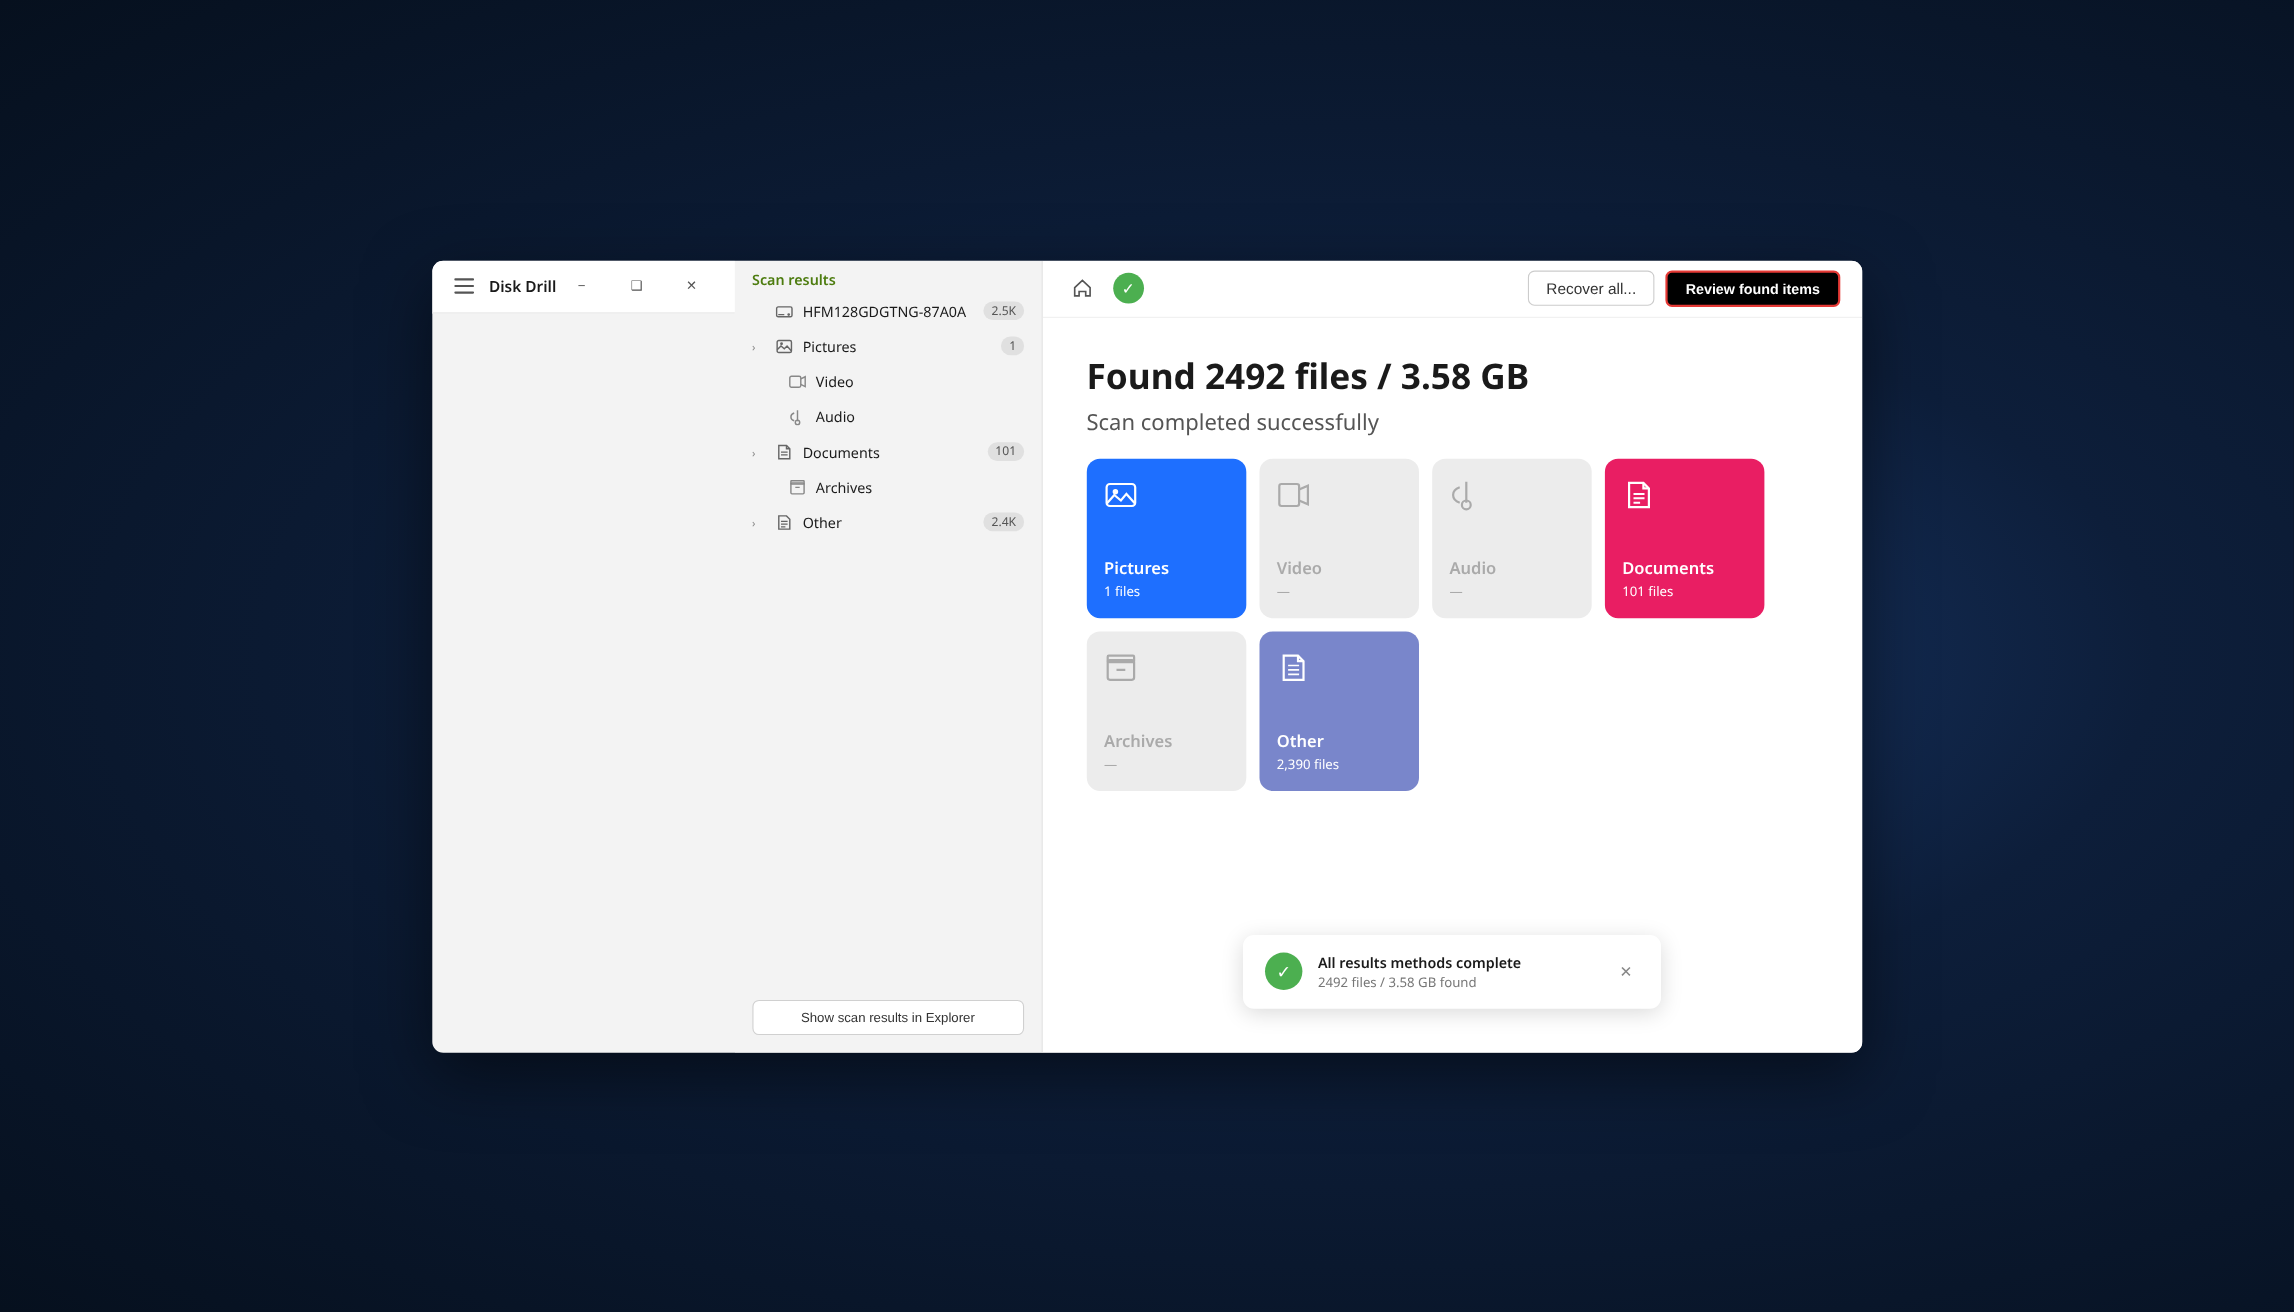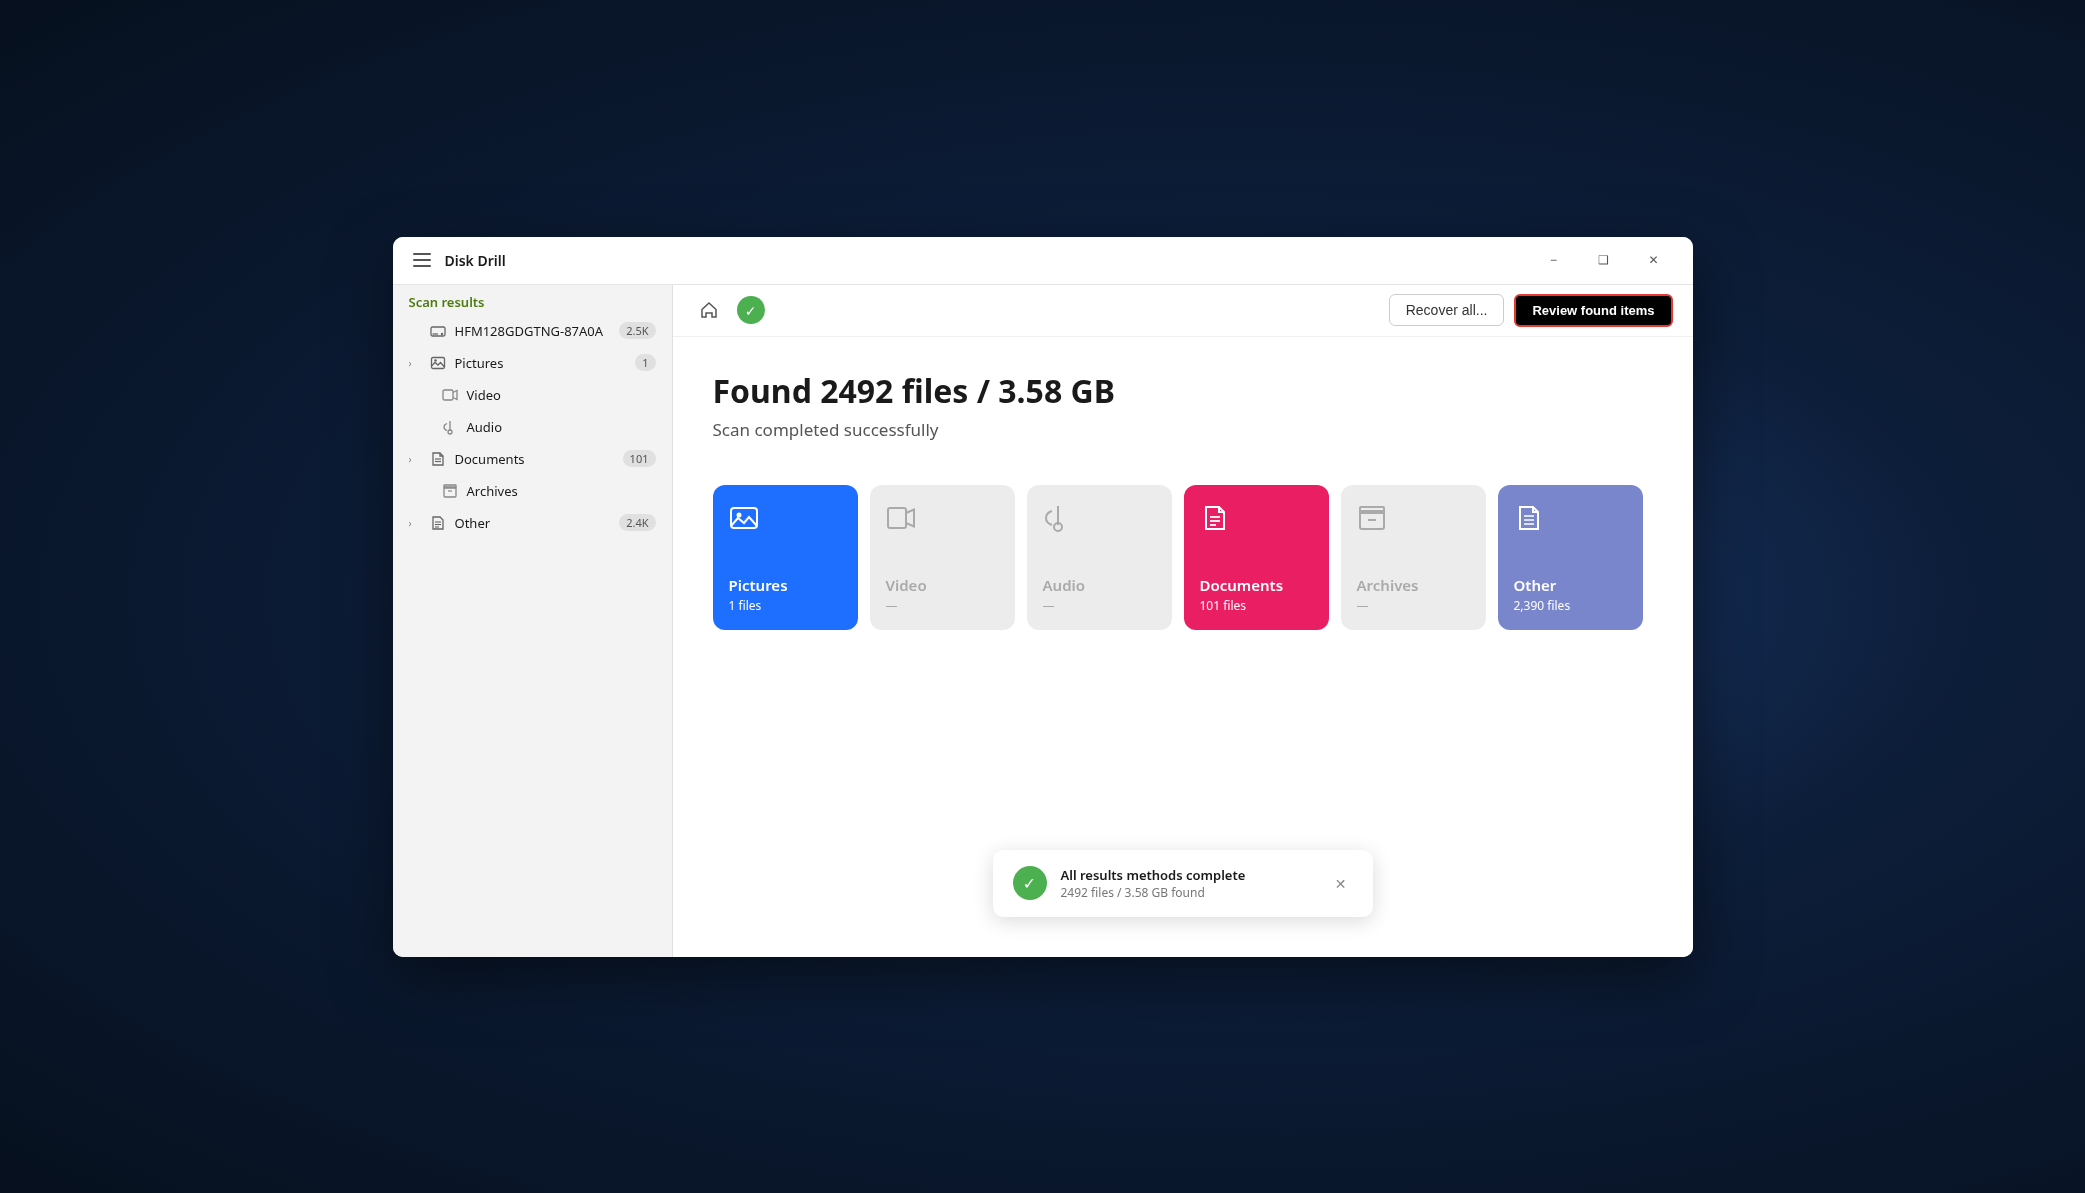--- a/index.html
+++ b/index.html
@@ -12,21 +12,21 @@
       font-family: 'Segoe UI', system-ui, sans-serif;
       background-image: radial-gradient(ellipse at 60% 50%, #1a3a6e 0%, #0d1e3a 40%, #06101e 100%);
     }
     .window {
       width: 1300px;
       height: 720px;
       background: #f3f3f3;
       border-radius: 10px;
       overflow: hidden;
       display: flex;
-      flex-direction: column;
+      flex-direction: row;
       box-shadow: 0 20px 60px rgba(0,0,0,0.5);
     }
     
     .title-bar {
       height: 48px;
       background: #fff;
       display: flex;
       align-items: center;
       padding: 0 16px;
       border-bottom: 1px solid #e5e5e5;
@@ -245,23 +245,23 @@
       overflow-y: auto;
       position: relative;
     }
     .found-title {
       font-size: 32px;
       font-weight: 700;
       color: #1a1a1a;
       margin-bottom: 6px;
     }
     .found-subtitle {
-      font-size: 17px;
+      font-size: 20px;
       color: #555;
-      margin-bottom: 44px;
+      margin-bottom: 20px;
     }
 
     
     .cards-grid {
       display: flex;
       gap: 12px;
       flex-wrap: wrap;
     }
     .card {
       width: 145px;
@@ -480,20 +480,23 @@
             <path d="M3 2 H10 L13 5 V14 H3 Z" stroke="#666" stroke-width="1.3"></path>
             <line x1="5" y1="7" x2="11" y2="7" stroke="#666" stroke-width="1.1"></line>
             <line x1="5" y1="9.5" x2="11" y2="9.5" stroke="#666" stroke-width="1.1"></line>
             <line x1="5" y1="12" x2="9" y2="12" stroke="#666" stroke-width="1.1"></line>
           </svg>
         </span>
         <span class="sidebar-item-label">Other</span>
         <span class="sidebar-item-badge">2.4K</span>
       </div>
 
+      <div class="sidebar-bottom">
+        <button class="show-explorer-btn">Show scan results in Explorer</button>
+      </div>
     </div>
 
     <div class="content">
 
       <div class="content-header">
         <div class="home-btn">
           <svg width="20" height="20" viewBox="0 0 20 20" fill="none">
             <path d="M3 9.5 L10 3 L17 9.5 V17 H13 V13 H7 V17 H3 Z" stroke="#555" stroke-width="1.5" fill="none"></path>
           </svg>
         </div>

